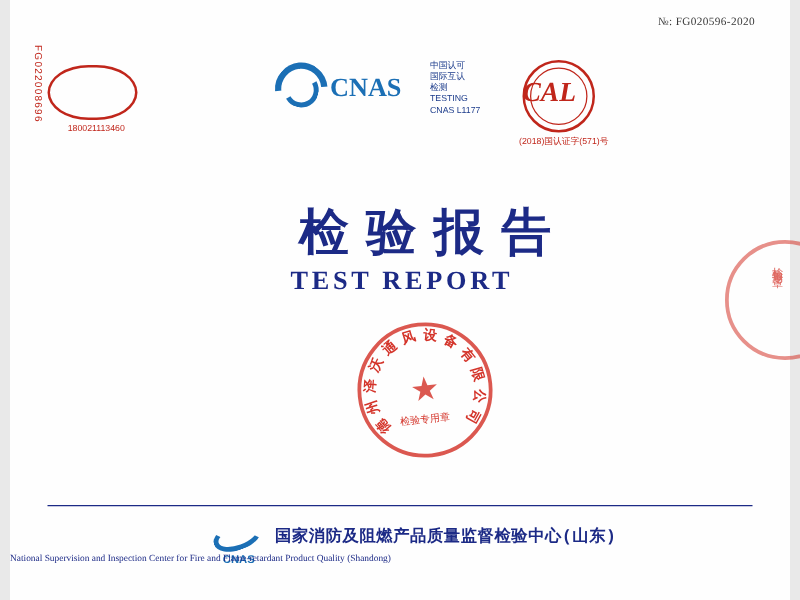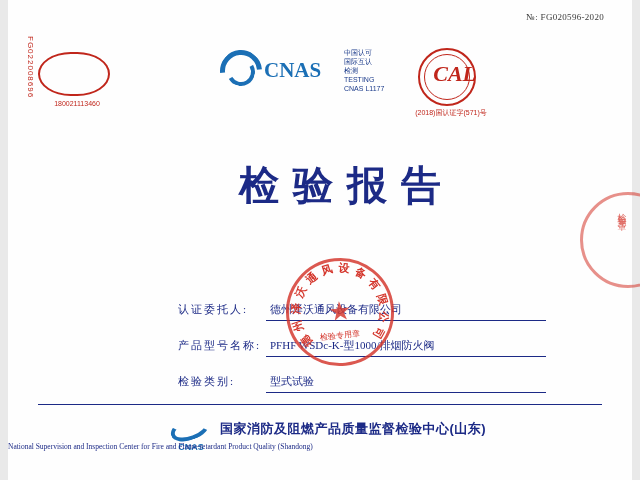--- a/index.html
+++ b/index.html
@@ -242,21 +242,21 @@
     height: 46px;
     border: 1.2px solid #c0261b;
     border-radius: 50%;
     box-sizing: border-box;
   }
   .ccc .letters {
     position: absolute;
     left: 6px;
     top: 17px;
     width: 58px;
-    text-align: right;
+    text-align: left;
     font-size: 22px;
     font-weight: bold;
     font-style: italic;
     color: #c0261b;
     font-family: "Liberation Serif", serif;
   }
   .ccc .cert-no {
     position: absolute;
     left: -20px;
     top: 64px;
@@ -459,21 +459,21 @@
     font-family: "Liberation Sans", sans-serif;
   }
   .footer-cn {
     position: absolute;
     left: 212px;
     top: 4px;
     font-size: 13px;
     font-weight: bold;
     color: #1c2a86;
     letter-spacing: 0.5px;
-    font-family: Liberation Sans, sans-serif;
+    font-family: Liberation Mono, monospace;
   }
   .footer-en {
     position: absolute;
     left: 0;
     top: 26px;
     width: 508px;
     text-align: left;
     font-size: 7.5px;
     color: #1c2a86;
     font-family: "Liberation Serif", serif;
@@ -521,45 +521,25 @@
       <div class="ccc">
         <div class="outer"></div>
         <div class="inner"></div>
         <div class="letters">CAL</div>
         <div class="cert-no">(2018)国认证字(571)号</div>
       </div>
 
     </div>
 
     <div class="title-cn">检验报告</div>
+    <div class="title-en">TEST REPORT</div>
 
     <div class="seal-edge"></div>
     <div class="seal-edge-txt">检验专用章</div>
 
-    <div class="fields">
-
-      <div class="field-row">
-        <div class="field-label">认证委托人:</div>
-        <div class="field-value">德州泽沃通风设备有限公司</div>
-        <div class="field-line"></div>
-      </div>
-
-      <div class="field-row">
-        <div class="field-label">产品型号名称:</div>
-        <div class="field-value">PFHF WSDc-K-型1000/排烟防火阀</div>
-        <div class="field-line"></div>
-      </div>
-
-      <div class="field-row">
-        <div class="field-label">检验类别:</div>
-        <div class="field-value">型式试验</div>
-        <div class="field-line"></div>
-      </div>
-
-    </div>
 
     <div class="seal">
       <div class="star">★</div>
     </div>
     <div class="seal-text" id="seal-arc">
         <span style="transform: translate(-50%, -50%) rotate(-125deg) translateY(-44px); transform-origin: 50% 50%;">德</span>
         <span style="transform: translate(-50%, -50%) rotate(-102.273deg) translateY(-44px); transform-origin: 50% 50%;">州</span>
         <span style="transform: translate(-50%, -50%) rotate(-79.5455deg) translateY(-44px); transform-origin: 50% 50%;">泽</span>
         <span style="transform: translate(-50%, -50%) rotate(-56.8182deg) translateY(-44px); transform-origin: 50% 50%;">沃</span>
         <span style="transform: translate(-50%, -50%) rotate(-34.0909deg) translateY(-44px); transform-origin: 50% 50%;">通</span>

